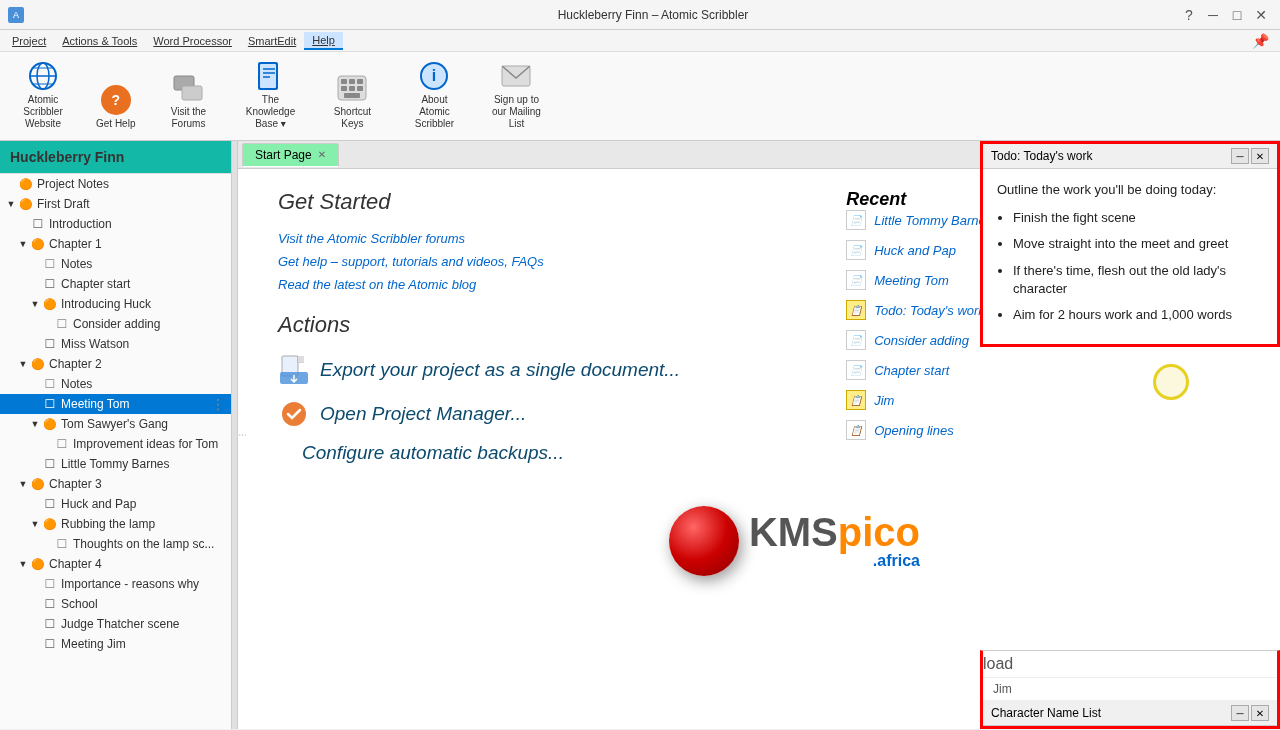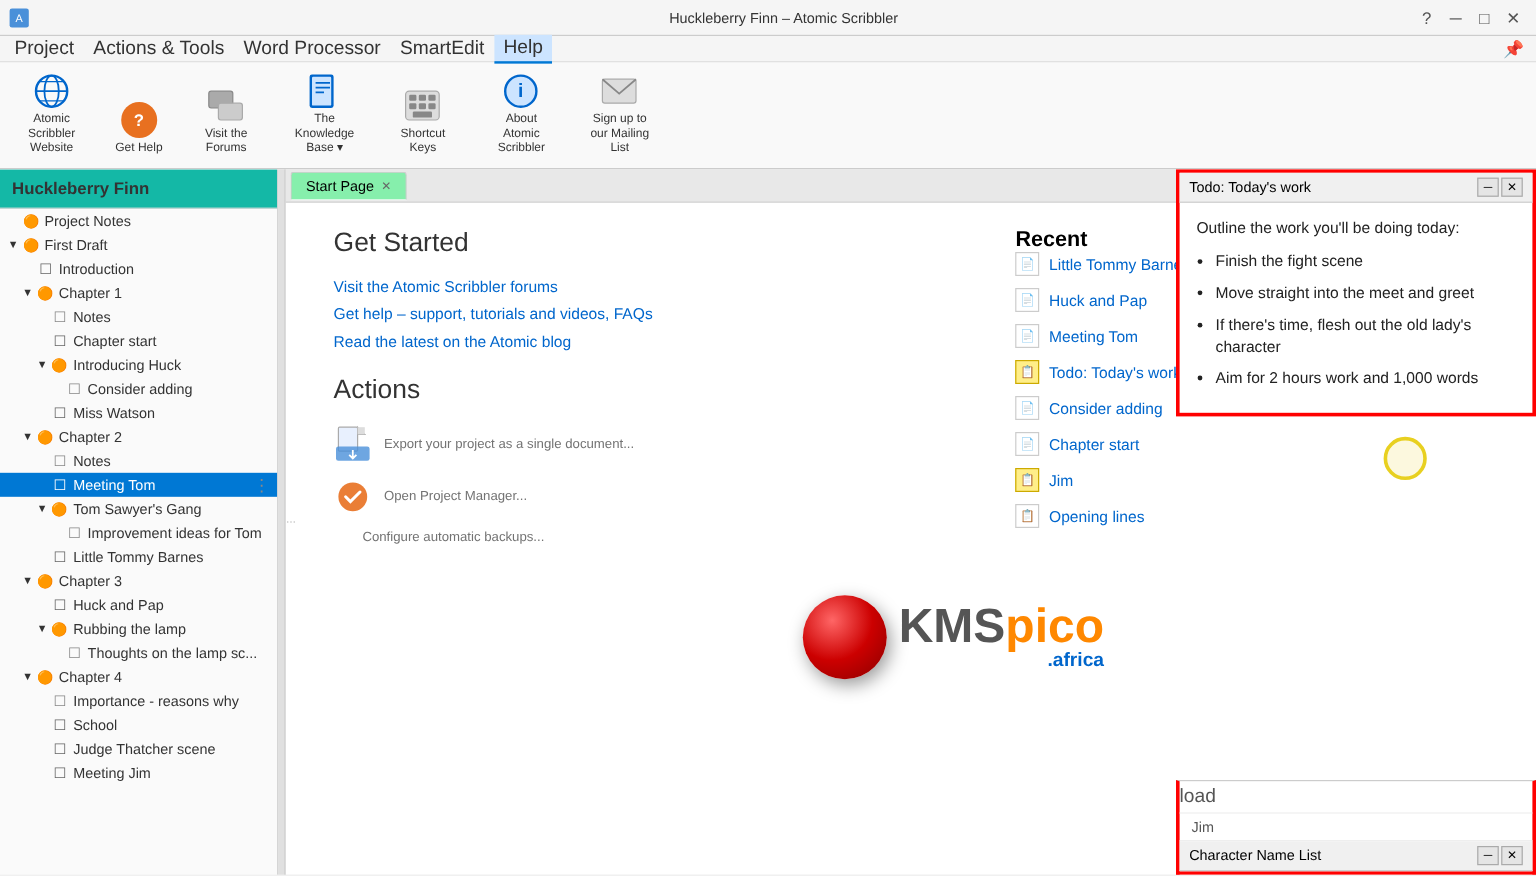--- a/index.html
+++ b/index.html
@@ -42,23 +42,24 @@
     .menu-bar {
       background: #f5f5f5;
       height: 22px;
       display: flex;
       align-items: center;
       border-bottom: 1px solid #ddd;
       padding: 0 4px;
     }
     .menu-item {
       padding: 2px 8px;
-      font-size: 16px;
+      font-size: 11px;
       cursor: pointer;
       color: #333;
+      text-decoration: underline;
     }
     .menu-item.active {
       background: #cce4ff;
       border-bottom: 2px solid #0078d4;
     }
     .menu-pin {
       margin-left: auto;
       font-size: 14px;
       color: #555;
       padding: 0 6px;
@@ -206,20 +207,21 @@
     
     .start-page {
       flex: 1;
       background: white;
       padding: 20px 40px;
       overflow-y: auto;
     }
     .start-page-content {
       display: flex;
       gap: 76px;
+      font-style: italic;
     }
     .start-section { flex: 1; }
     .start-section h2 {
       font-size: 22px;
       font-weight: 300;
       color: #333;
       margin-bottom: 16px;
     }
     .start-link {
       display: block;
@@ -246,22 +248,22 @@
     }
     .action-icon {
       width: 32px;
       height: 32px;
       flex-shrink: 0;
       display: flex;
       align-items: center;
       justify-content: center;
     }
     .action-link {
-      color: #737373;
-      font-size: 11px;
+      color: #0c4a6e;
+      font-size: 19px;
       text-decoration: none;
     }
 
     
     .recent-item {
       display: flex;
       align-items: center;
       gap: 8px;
       margin-bottom: 10px;
       cursor: pointer;

